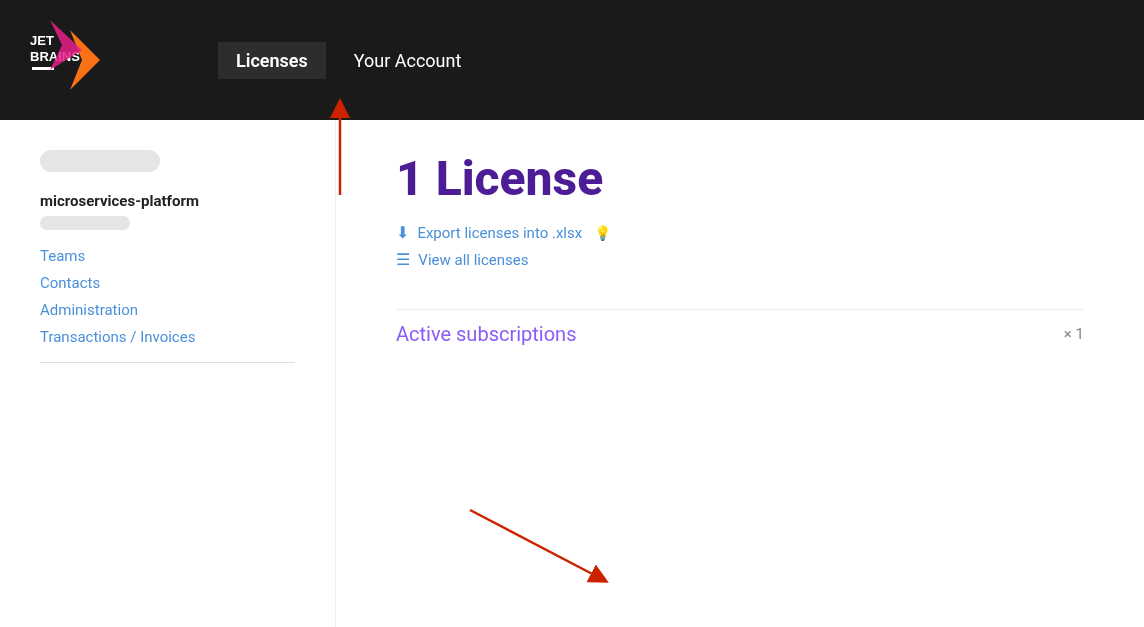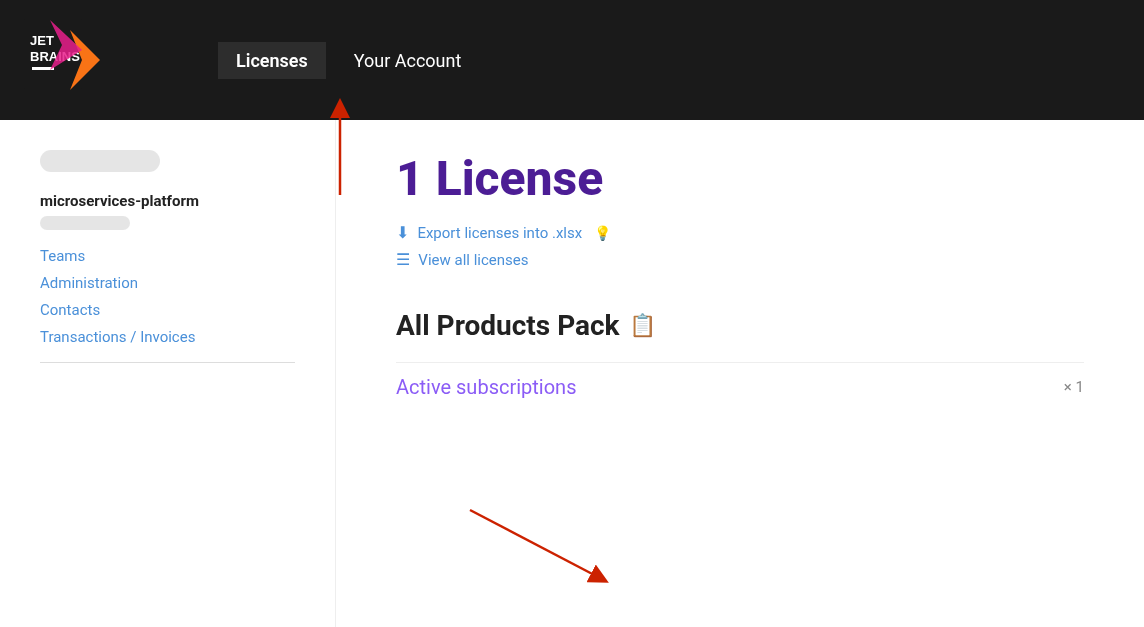--- a/index.html
+++ b/index.html
@@ -235,46 +235,42 @@
 
 <div class="main">
 
   <aside class="sidebar">
     <div class="sidebar-avatar"></div>
     <div class="org-name">microservices-platform</div>
     <span class="org-id-blur"></span>
 
     <ul class="sidebar-nav">
       <li><a>Teams</a></li>
+      <li><a>Contacts</a></li>
       <li><a>Administration</a></li>
-      <li><a>Contacts</a></li>
       <li><a>Transactions / Invoices</a></li>
     </ul>
     <hr class="sidebar-divider">
   </aside>
 
   <section class="content">
     <div class="license-count">1 License</div>
 
     <div class="license-actions">
       <a class="action-link">
         <span class="action-icon">⬇</span>
         <span>Export licenses into .xlsx</span>
         <span class="hint-icon">💡</span>
       </a>
       <a class="action-link">
         <span class="action-icon">☰</span>
         <span>View all licenses</span>
       </a>
     </div>
 
-    <div class="section-title">
-      <span>All Products Pack</span>
-      <span class="section-icon">📋</span>
-    </div>
 
     <div class="subscriptions-row">
       <a class="sub-label">Active subscriptions</a>
       <span class="sub-count">× 1</span>
     </div>
   </section>
 </div>
 
 <svg class="arrow-overlay" xmlns="http://www.w3.org/2000/svg">
 

